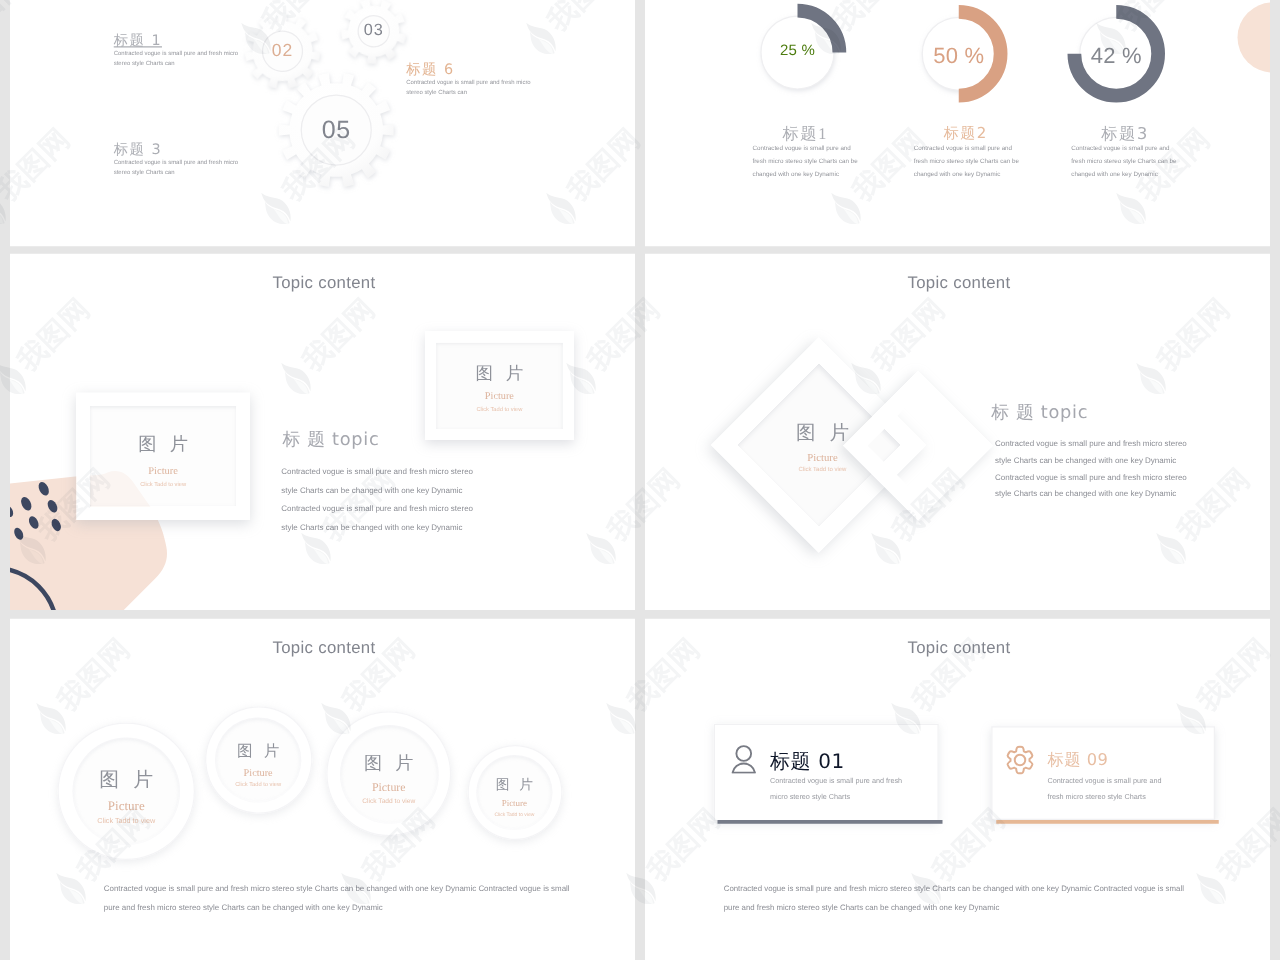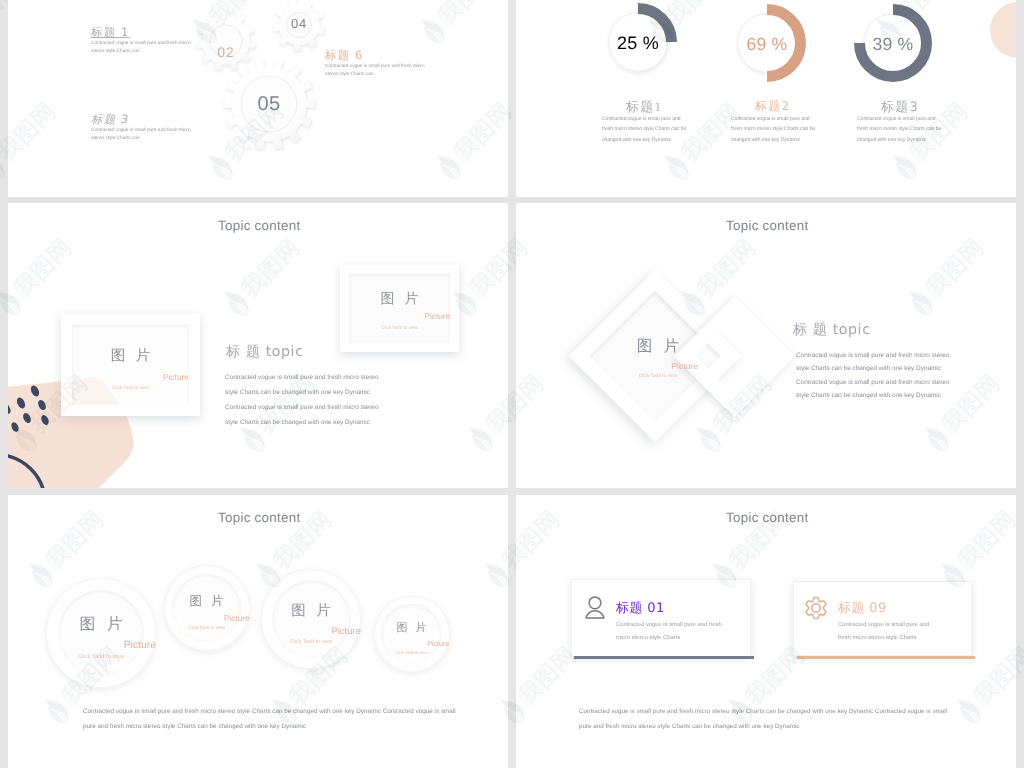--- a/index.html
+++ b/index.html
@@ -27,21 +27,21 @@
   
   .donut{position:absolute;}
   .donut-lbl{position:absolute;font-family:"Liberation Sans",sans-serif;font-weight:300;
              white-space:nowrap;text-align:center;width:100%;}
 
   
   .pframe{position:absolute;background:#fff;}
   .pinner{position:absolute;inset:0;background:linear-gradient(135deg,#fbfbfb,#f3f3f3);}
   .pf-cn{position:absolute;width:100%;text-align:center;font-family:"DejaVu Sans",sans-serif;
          color:#8f929a;white-space:nowrap;letter-spacing:.2em;text-indent:.2em;}
-  .pf-en{position:absolute;width:100%;text-align:right;font-family:Liberation Sans, sans-serif;
+  .pf-en{position:absolute;width:100%;text-align:center;font-family:Liberation Serif, serif;
          color:#dcb29b;white-space:nowrap;}
   .pf-sub{position:absolute;width:100%;text-align:center;font-family:"Liberation Sans",sans-serif;
           color:#e7c0ab;white-space:nowrap;}
 
   .wmlayer{position:absolute;left:0;top:0;width:1024px;height:768px;pointer-events:none;
            z-index:50;mix-blend-mode:multiply;opacity:1;}
 </style>
 </head>
 <body>
 
@@ -79,109 +79,109 @@
             <filter id="gsh1" x="-40%" y="-40%" width="180%" height="180%">
               <feDropShadow dx="0.6" dy="1.2" stdDeviation="1.5" flood-color="#c9ccd3" flood-opacity="0.55"></feDropShadow>
             </filter>
             <radialGradient id="ggr1" cx="38%" cy="30%" r="78%">
               <stop offset="0%" stop-color="#ffffff"></stop>
               <stop offset="70%" stop-color="#fdfdfd"></stop>
               <stop offset="100%" stop-color="#f3f3f4"></stop>
             </radialGradient>
           </defs>
         </svg>
-      <div class="gearnum" style="left:0;top:25px;width:68px;font-size:14px;color:#dcae93;letter-spacing:.06em;margin-top:12px;">02</div>
+      <div class="gearnum" style="left:0;top:25px;width:68px;font-size:14px;color:#dcae93;letter-spacing:.06em;">02</div>
     </div>
 
     <div class="gear" style="left:262px;top:80px;width:58px;height:58px;">
       <svg width="58" height="58" viewBox="0 0 58 58">
           <g transform="rotate(14 29 29)">
             <path d="M54.69,25.02A26,26 0 0 1 54.69,32.98L49.28,31.99A20.5,20.5 0 0 1 46.46,39.74L51.24,42.47L51.24,42.47A26,26 0 0 1 46.13,48.56L42.61,44.33A20.5,20.5 0 0 1 35.47,48.45L37.38,53.61L37.38,53.61A26,26 0 0 1 29.54,54.99L29.57,49.49A20.5,20.5 0 0 1 21.45,48.06L19.60,53.24L19.60,53.24A26,26 0 0 1 12.71,49.26L16.27,45.07A20.5,20.5 0 0 1 10.97,38.75L6.22,41.53L6.22,41.53A26,26 0 0 1 3.50,34.05L8.92,33.12A20.5,20.5 0 0 1 8.92,24.88L3.50,23.95L3.50,23.95A26,26 0 0 1 6.22,16.47L10.97,19.25A20.5,20.5 0 0 1 16.27,12.93L12.71,8.74L12.71,8.74A26,26 0 0 1 19.60,4.76L21.45,9.94A20.5,20.5 0 0 1 29.57,8.51L29.54,3.01L29.54,3.01A26,26 0 0 1 37.38,4.39L35.47,9.55A20.5,20.5 0 0 1 42.61,13.67L46.13,9.44L46.13,9.44A26,26 0 0 1 51.24,15.53L46.46,18.26A20.5,20.5 0 0 1 49.28,26.01L54.69,25.02Z" fill="url(#ggr2)" filter="url(#gsh2)"></path>
             <circle cx="29" cy="29" r="12.5" fill="#fdfdfd" stroke="#ededef" stroke-width="1"></circle>
           </g>
           <defs>
             <filter id="gsh2" x="-40%" y="-40%" width="180%" height="180%">
               <feDropShadow dx="0.6" dy="1.2" stdDeviation="1.5" flood-color="#c9ccd3" flood-opacity="0.55"></feDropShadow>
             </filter>
             <radialGradient id="ggr2" cx="38%" cy="30%" r="78%">
               <stop offset="0%" stop-color="#ffffff"></stop>
               <stop offset="70%" stop-color="#fdfdfd"></stop>
               <stop offset="100%" stop-color="#f3f3f4"></stop>
             </radialGradient>
           </defs>
         </svg>
-      <div class="gearnum" style="left:0;top:20px;width:58px;font-size:13px;color:#82858e;letter-spacing:.06em;">04</div>
+      <div class="gearnum" style="left:0;top:20px;width:58px;font-size:13px;color:#82858e;letter-spacing:.06em;">03</div>
     </div>
 
     <div class="cn-title" style="left:83px;top:109px;font-size:11.5px;color:#acaeb4;text-decoration:underline;">标题 1</div>
     <div class="body-txt" style="left:83px;top:124px;font-size:4.75px;line-height:7.6px;color:#93959b;">Contracted vogue is small pure and fresh micro
 stereo style Charts can</div>
 
     <div class="cn-title" style="left:317px;top:132px;font-size:11.5px;color:#e3b492;">标题 6</div>
     <div class="body-txt" style="left:317px;top:147px;font-size:4.75px;line-height:7.6px;color:#93959b;">Contracted vogue is small pure and fresh micro
 stereo style Charts can</div>
 
-    <div class="cn-title" style="left:83px;top:196px;font-size:11.5px;color:#acaeb4;font-style:italic;">标题 3</div>
+    <div class="cn-title" style="left:83px;top:196px;font-size:11.5px;color:#acaeb4;">标题 3</div>
     <div class="body-txt" style="left:83px;top:211px;font-size:4.75px;line-height:7.6px;color:#93959b;">Contracted vogue is small pure and fresh micro
 stereo style Charts can</div>
   </div>
 
   <div class="slide" id="s2" style="left:516px;top:-84px;width:500px;height:281px;">
 
     <div class="blob-tr" style="position:absolute;left:474px;top:86px;width:56px;height:56px;
                 border-radius:50%;background:#f7e2d6;"></div>
 
     <div class="donut" style="left:77px;top:81px;width:90px;height:90px;">
       <svg width="90" height="90" viewBox="0 0 90 90">
           <defs>
             <filter id="dsh0" x="-50%" y="-50%" width="200%" height="200%">
               <feDropShadow dx="0.7" dy="1.6" stdDeviation="2.1" flood-color="#c6c9d0" flood-opacity="0.5"></feDropShadow>
             </filter>
           </defs>
           <circle cx="45" cy="45" r="29.2" fill="#ffffff" filter="url(#dsh0)"></circle>
           <circle cx="45" cy="45" r="29.2" fill="none" stroke="#efeff1" stroke-width="1"></circle>
           <path d="M45.00,11.50A33.5,33.5 0 0 1 78.50,45.00" fill="none" stroke="#6f7482" stroke-width="11"></path>
         </svg>
-      <div class="donut-lbl" style="left:0;top:36px;font-size:18px;color:#000000;letter-spacing:0.2px;">25 %</div>
+      <div class="donut-lbl" style="left:0;top:36px;font-size:12px;color:#4d7c0f;letter-spacing:0.2px;">25 %</div>
     </div>
     <div class="cn-title" style="left:110px;top:182px;font-size:13px;color:#acaeb4;font-family:Liberation Serif, serif;">标题1</div>
     <div class="body-txt" style="left:86px;top:198px;font-size:5.0px;line-height:10.4px;color:#93959b;">Contracted vogue is small pure and
 fresh micro stereo style Charts can be
 changed with one key Dynamic</div>
 
     <div class="donut" style="left:206px;top:82px;width:90px;height:90px;">
       <svg width="90" height="90" viewBox="0 0 90 90">
           <defs>
             <filter id="dsh1" x="-50%" y="-50%" width="200%" height="200%">
               <feDropShadow dx="0.7" dy="1.6" stdDeviation="2.1" flood-color="#c6c9d0" flood-opacity="0.5"></feDropShadow>
             </filter>
           </defs>
           <circle cx="45" cy="45" r="29.2" fill="#ffffff" filter="url(#dsh1)"></circle>
           <circle cx="45" cy="45" r="29.2" fill="none" stroke="#efeff1" stroke-width="1"></circle>
           <path d="M45.00,11.50A33.5,33.5 0 0 1 45.00,78.50" fill="none" stroke="#d9a183" stroke-width="11"></path>
         </svg>
-      <div class="donut-lbl" style="left:0;top:36px;font-size:17.6px;color:#d9a183;letter-spacing:0.2px;">69 %</div>
+      <div class="donut-lbl" style="left:0;top:36px;font-size:17.6px;color:#d9a183;letter-spacing:0.2px;">50 %</div>
     </div>
     <div class="cn-title" style="left:239px;top:182px;font-size:12px;color:#e6bb9d;">标题2</div>
     <div class="body-txt" style="left:215px;top:198px;font-size:5.0px;line-height:10.4px;color:#93959b;">Contracted vogue is small pure and
 fresh micro stereo style Charts can be
 changed with one key Dynamic</div>
 
     <div class="donut" style="left:332px;top:82px;width:90px;height:90px;">
       <svg width="90" height="90" viewBox="0 0 90 90">
           <defs>
             <filter id="dsh2" x="-50%" y="-50%" width="200%" height="200%">
               <feDropShadow dx="0.7" dy="1.6" stdDeviation="2.1" flood-color="#c6c9d0" flood-opacity="0.5"></feDropShadow>
             </filter>
           </defs>
           <circle cx="45" cy="45" r="29.2" fill="#ffffff" filter="url(#dsh2)"></circle>
           <circle cx="45" cy="45" r="29.2" fill="none" stroke="#efeff1" stroke-width="1"></circle>
           <path d="M45.00,11.50A33.5,33.5 0 1 1 11.50,45.00" fill="none" stroke="#6f7482" stroke-width="11"></path>
         </svg>
-      <div class="donut-lbl" style="left:0;top:36px;font-size:17.6px;color:#85888f;letter-spacing:0.2px;">39 %</div>
+      <div class="donut-lbl" style="left:0;top:36px;font-size:17.6px;color:#85888f;letter-spacing:0.2px;">42 %</div>
     </div>
     <div class="cn-title" style="left:365px;top:182px;font-size:13px;color:#acaeb4;">标题3</div>
     <div class="body-txt" style="left:341px;top:198px;font-size:5.0px;line-height:10.4px;color:#93959b;">Contracted vogue is small pure and
 fresh micro stereo style Charts can be
 changed with one key Dynamic</div>
   </div>
 
   <div class="slide" id="s3" style="left:8px;top:203px;width:500px;height:285px;">
 
     <svg class="deco" width="140" height="120" viewBox="0 0 140 120" style="position:absolute;left:-8px;top:168px;overflow:visible;">
@@ -302,21 +302,21 @@
     <div class="topic" style="left:210px;top:15px;font-size:13.4px;">Topic content</div>
 
     <div style="position:absolute;left:55px;top:84px;width:180px;height:78px;background:#fff;
                 box-shadow:0 2px 7px rgba(180,184,192,.34), inset 0 0 0 1px rgba(240,240,242,.9);">
     </div>
     <div style="position:absolute;left:58px;top:161px;width:180px;height:3.4px;background:#767b88;"></div>
     <svg width="20" height="23" viewBox="0 0 20 23" style="position:absolute;left:69px;top:101px;">
       <circle cx="10" cy="6.8" r="5.9" fill="none" stroke="#787b84" stroke-width="1.5"></circle>
       <path d="M1.0,22.1 A9.2,9.2 0 0 1 19.0,22.1 Z" fill="none" stroke="#787b84" stroke-width="1.5" stroke-linejoin="round"></path>
     </svg>
-    <div class="cn-title" style="left:100px;top:104px;font-size:13px;color:#6d28d9;letter-spacing:.03em;">标题 01</div>
+    <div class="cn-title" style="left:100px;top:104px;font-size:16px;color:#0f172a;letter-spacing:.03em;">标题 01</div>
     <div class="body-txt" style="left:100px;top:124px;font-size:5.8px;line-height:12.5px;color:#9a9ca2;">Contracted vogue is small pure and fresh
 micro stereo style Charts</div>
 
     <div style="position:absolute;left:277px;top:86px;width:179px;height:75px;background:#fff;
                 box-shadow:0 2px 7px rgba(180,184,192,.34), inset 0 0 0 1px rgba(240,240,242,.9);">
     </div>
     <div style="position:absolute;left:281px;top:161px;width:178px;height:3.4px;background:#e6b895;"></div>
     <svg width="24" height="24" viewBox="0 0 24 24" style="position:absolute;left:288px;top:101px;">
         <path d="M10.14,1.67A9.45,9.45 0 0 1 13.86,1.67Q14.80,1.99 15.09,5.06A6.84,6.84 0 0 1 16.47,5.85Q19.27,4.57 20.02,5.22A9.45,9.45 0 0 1 21.88,8.44Q22.07,9.41 19.56,11.21A6.84,6.84 0 0 1 19.56,12.79Q22.07,14.59 21.88,15.56A9.45,9.45 0 0 1 20.02,18.78Q19.27,19.43 16.47,18.15A6.84,6.84 0 0 1 15.09,18.94Q14.80,22.01 13.86,22.33A9.45,9.45 0 0 1 10.14,22.33Q9.20,22.01 8.91,18.94A6.84,6.84 0 0 1 7.53,18.15Q4.73,19.43 3.98,18.78A9.45,9.45 0 0 1 2.12,15.56Q1.93,14.59 4.44,12.79A6.84,6.84 0 0 1 4.44,11.21Q1.93,9.41 2.12,8.44A9.45,9.45 0 0 1 3.98,5.22Q4.73,4.57 7.53,5.85A6.84,6.84 0 0 1 8.91,5.06Q9.20,1.99 10.14,1.67Z" fill="none" stroke="#e0b092" stroke-width="1.6" stroke-linejoin="round"></path>
         <circle cx="12" cy="12" r="4.2" fill="none" stroke="#e0b092" stroke-width="1.6"></circle>

